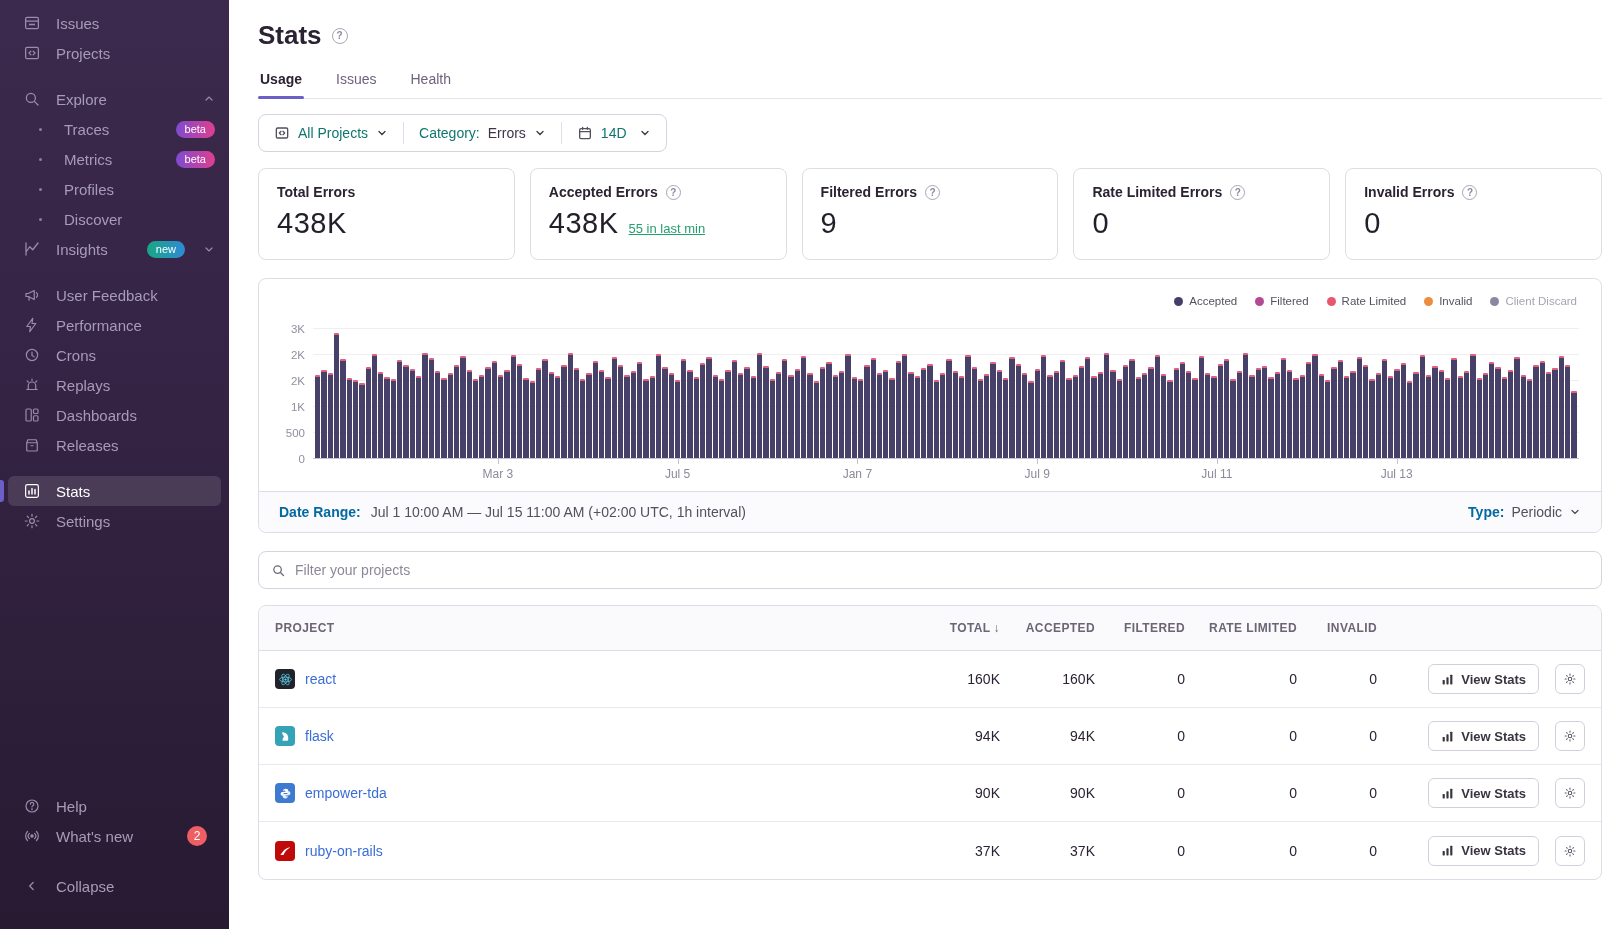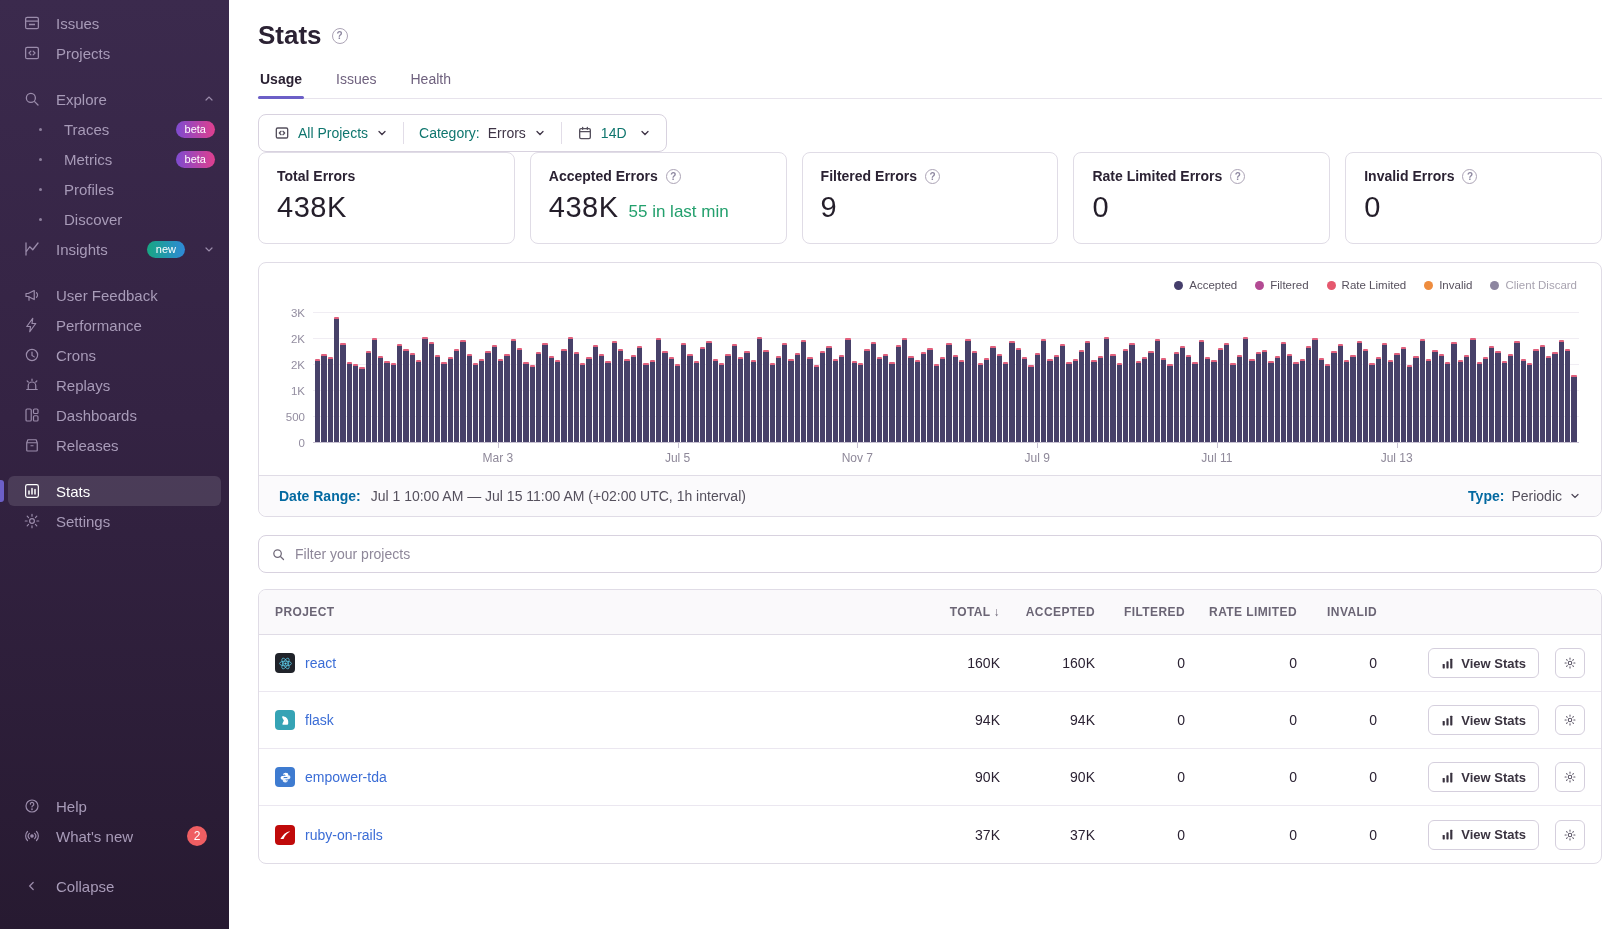--- a/index.html
+++ b/index.html
@@ -82,26 +82,26 @@
     margin-top:15px; display:inline-flex; align-items:center; height:38px;
     border:1px solid #d8d2df; border-radius:8px; background:#fff; font-size:14px;
   }
   .filter-seg { display:flex; align-items:center; gap:8px; padding:0 15px; cursor:pointer; height:100%; }
   .filter-div { width:1px; height:22px; background:#e2dde8; }
   .fb-bold { font-weight:normal; color:#0f766e; }
   .fb-val { color:#3e3446; }
   .icon-gray { color:#55505d; }
 
   
-  .cards { display:grid; grid-template-columns:repeat(5,1fr); gap:15px; }
+  .cards { margin-top:16px; display:grid; grid-template-columns:repeat(5,1fr); gap:15px; }
   .card { border:1px solid #e0dce6; border-radius:8px; background:#fff; padding:15px 18px 14px 18px; height:92px; }
   .card-title { font-size:14px; font-weight:bold; color:#2b2233; display:flex; align-items:center; gap:8px; }
   .card-value-row { margin-top:7px; display:flex; align-items:baseline; gap:10px; }
   .card-value { font-size:29px; color:#241e2a; letter-spacing:.5px; }
-  .card-extra { font-size:17px; color:#23a06d; }
+  .card-extra { font-size:13px; color:#23a06d;text-decoration:underline; }
 
   
   .chart-panel { margin-top:18px; border:1px solid #e0dce6; border-radius:8px; background:#fff; }
   .chart-inner { padding:14px 22px 6px 14px; }
   .legend { display:flex; justify-content:flex-end; gap:18px; font-size:11.5px; color:#57515e; margin:2px 2px 12px 0; }
   .legend-item { display:flex; align-items:center; gap:6px; cursor:pointer; }
   .legend-dot { width:9px; height:9px; border-radius:50%; background:#888; }
   .legend-item.muted .legend-label { color:#a8a3b0; }
   .chart-body { display:flex; }
   .y-axis { width:40px; position:relative; flex:0 0 40px; }
@@ -697,21 +697,21 @@
               <div class="bar" style="background: rgb(71, 65, 105); border-top-color: rgb(224, 96, 125); height: 67px;"></div>
             </div>
         </div>
       </div>
       <div class="x-axis">
           <div class="x-tick-mark" style="left: 14.6%;"></div>
           <div class="x-tick-label" style="left: 14.6%;">Mar 3</div>
           <div class="x-tick-mark" style="left: 28.8%;"></div>
           <div class="x-tick-label" style="left: 28.8%;">Jul 5</div>
           <div class="x-tick-mark" style="left: 43%;"></div>
-          <div class="x-tick-label" style="left: 43%;">Nov 7</div>
+          <div class="x-tick-label" style="left: 43%;">Jan 7</div>
           <div class="x-tick-mark" style="left: 57.2%;"></div>
           <div class="x-tick-label" style="left: 57.2%;">Jul 9</div>
           <div class="x-tick-mark" style="left: 71.4%;"></div>
           <div class="x-tick-label" style="left: 71.4%;">Jul 11</div>
           <div class="x-tick-mark" style="left: 85.6%;"></div>
           <div class="x-tick-label" style="left: 85.6%;">Jul 13</div>
         </div>
     </div>
     <div class="chart-footer">
       <div class="cf-left">

